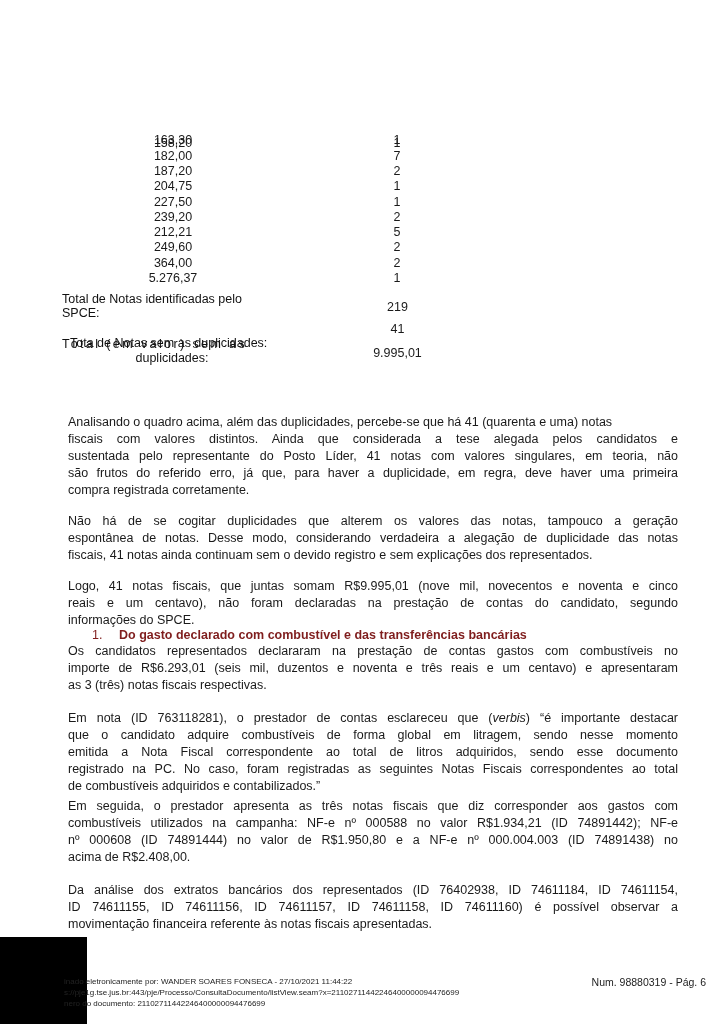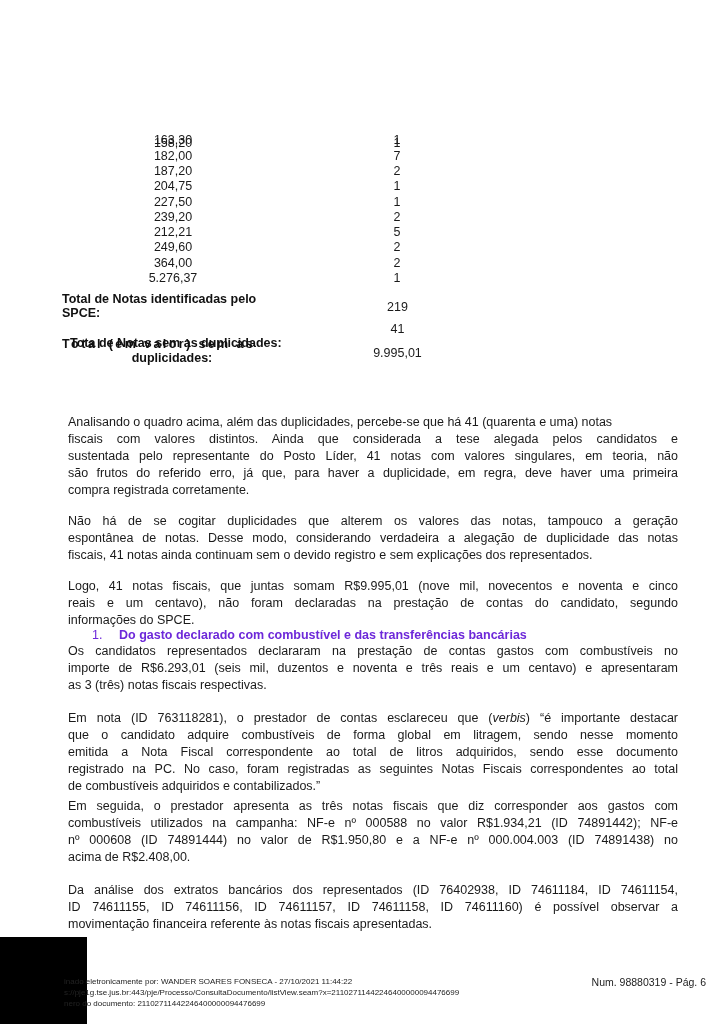--- a/index.html
+++ b/index.html
@@ -8,36 +8,36 @@
     font-family: "Liberation Sans", sans-serif; color: #1a1a1a;
   }
   .table-row {
     position: absolute; left: 0; width: 723px; height: 15px;
     font-size: 12.5px; line-height: 15px;
   }
   .table-row .val { position: absolute; width: 70px; left: 138px; text-align: center; }
   .table-row .cnt { position: absolute; width: 20px; left: 387px; text-align: center; }
   .sum-label {
     position: absolute; left: 62px; width: 220px;
-    font-weight: bold; font-size: 12.5px; line-height: 14px; color: #111;
+    font-weight: normal; font-size: 12.5px; line-height: 14px; color: #111;
   }
   .sum-value {
     position: absolute; left: 340px; width: 115px; text-align: center;
     font-size: 12.5px; line-height: 15px;
   }
   .para {
     position: absolute; left: 68px; width: 610px;
     font-size: 12.5px; line-height: 16.9px; text-align: justify;
     color: #1a1a1a;
   }
   .para .ln { display: block; white-space: nowrap; }
   .para .ln.j { text-align: justify; text-align-last: justify; white-space: normal; }
   .heading {
     position: absolute; left: 92px; top: 627px;
-    font-size: 12.5px; line-height: 16px; font-weight: bold; color: #6d28d9;
+    font-size: 12.5px; line-height: 16px; font-weight: bold; color: #7f1d1d;
   }
   .heading .num { font-weight: normal; display: inline-block; width: 27px; }
   .redaction {
     position: absolute; left: 0; top: 937px; width: 87px; height: 87px; background: #000;
   }
   .footer-line {
     position: absolute; left: 64px; font-size: 8px; line-height: 10px;
     color: #222; white-space: nowrap;
   }
   .page-num {

